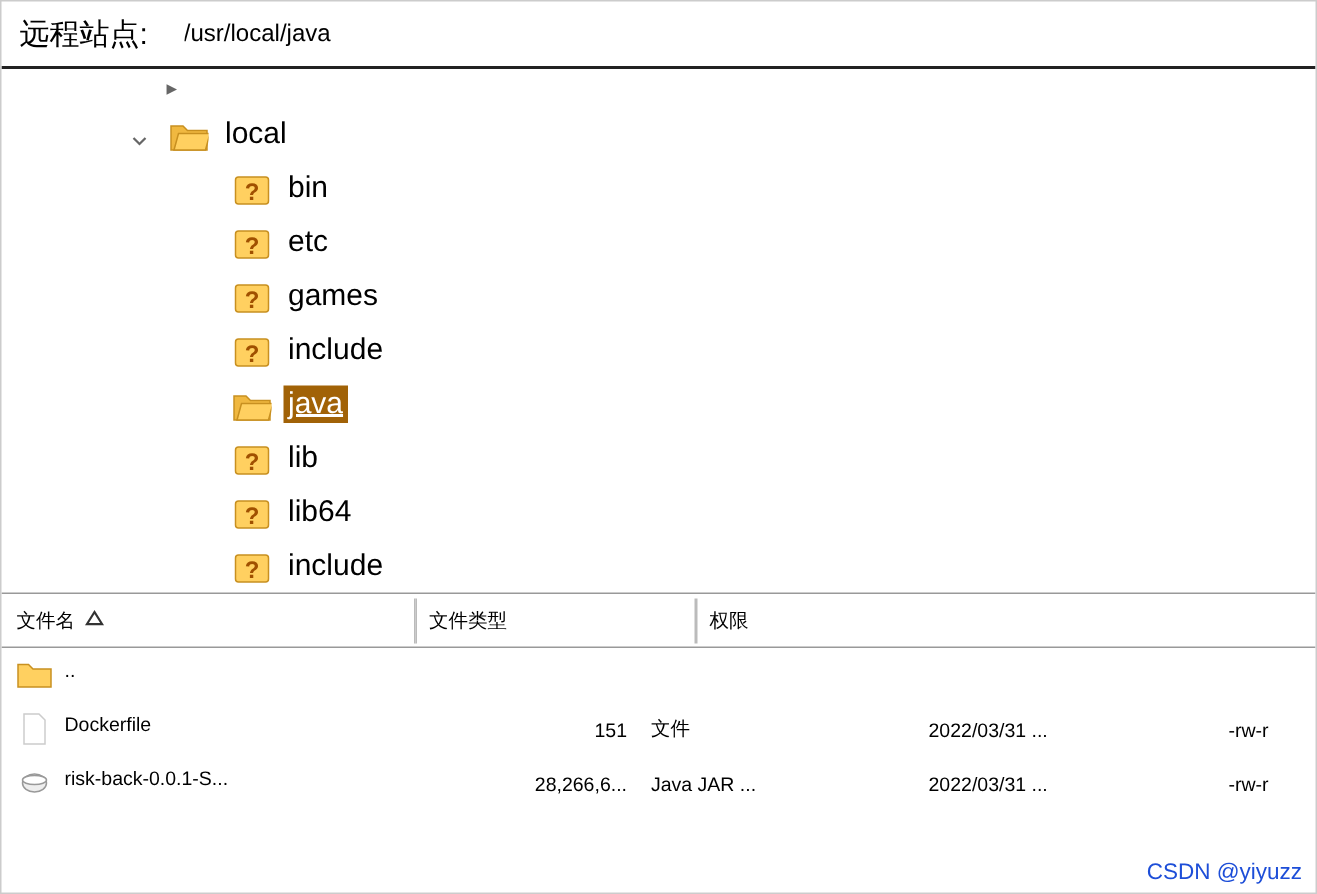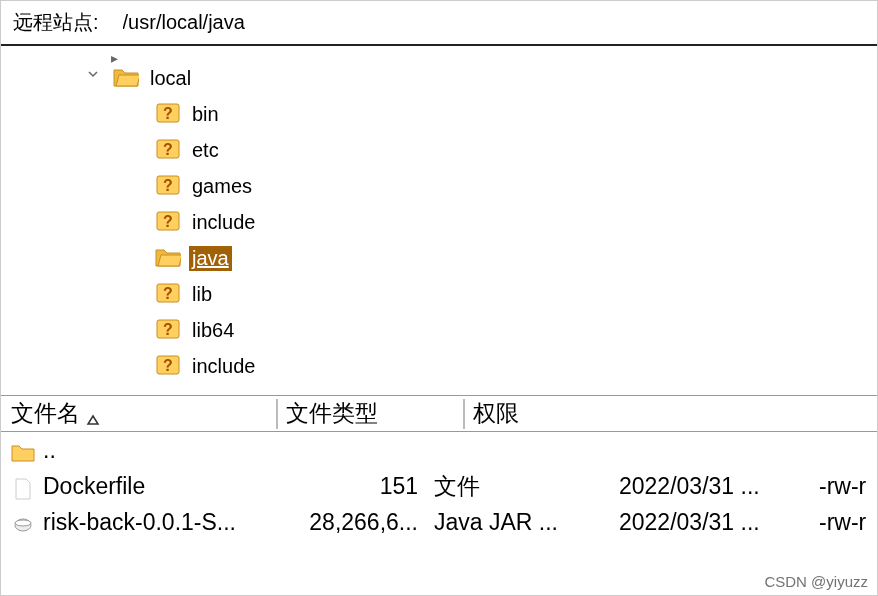--- a/index.html
+++ b/index.html
@@ -17,34 +17,34 @@
       align-items: center;
       padding: 8px 12px;
       border-bottom: 2px solid #222;
       gap: 20px;
     }
     .header-label {
       font-size: 20px;
     }
     .path-input {
       flex: 1;
-      font-size: 20px;
+      font-size: 16px;
       padding: 2px 4px;
       border: none;
       outline: none;
     }
     .tree-panel {
       height: 350px;
       overflow: hidden;
       border-bottom: 1px solid #999;
       padding-top: 4px;
     }
     .tree-item {
       display: flex;
-      align-items: flex-start;
+      align-items: flex-end;
       height: 36px;
       cursor: default;
     }
     .indent-1 { padding-left: 84px; }
     .indent-2 { padding-left: 154px; }
     .chevron {
       width: 16px;
       height: 16px;
       margin-right: 12px;
       display: inline-flex;
@@ -73,23 +73,23 @@
       flex-direction: column;
     }
     .list-header {
       display: flex;
       border-bottom: 1px solid #999;
       height: 36px;
       align-items: center;
     }
     .col {
       padding: 4px 8px;
-      font-size: 23px;
-      display: flex;
-      align-items: flex-end;
+      font-size: 13px;
+      display: flex;
+      align-items: flex-start;
       white-space: nowrap;
       overflow: hidden;
       text-overflow: ellipsis;
     }
     .col-name { width: 275px; padding-left: 10px; }
     .col-size { width: 150px; justify-content: flex-end; padding-right: 8px; }
     .col-type { width: 185px; }
     .col-date { width: 200px; }
     .col-perm { flex: 1; }
     .col-divider {
@@ -113,21 +113,21 @@
       margin-right: 8px;
       display: inline-flex;
       align-items: center;
       justify-content: center;
       flex-shrink: 0;
     }
     .watermark {
       position: absolute;
       right: 10px;
       bottom: 6px;
-      color: #737373;
+      color: #1d4ed8;
       font-size: 15px;
     }
     .cut { 
       height: 16px; 
       overflow: hidden; 
       padding-left: 110px;
       display: flex;
       align-items: flex-start;
     }
   </style>

